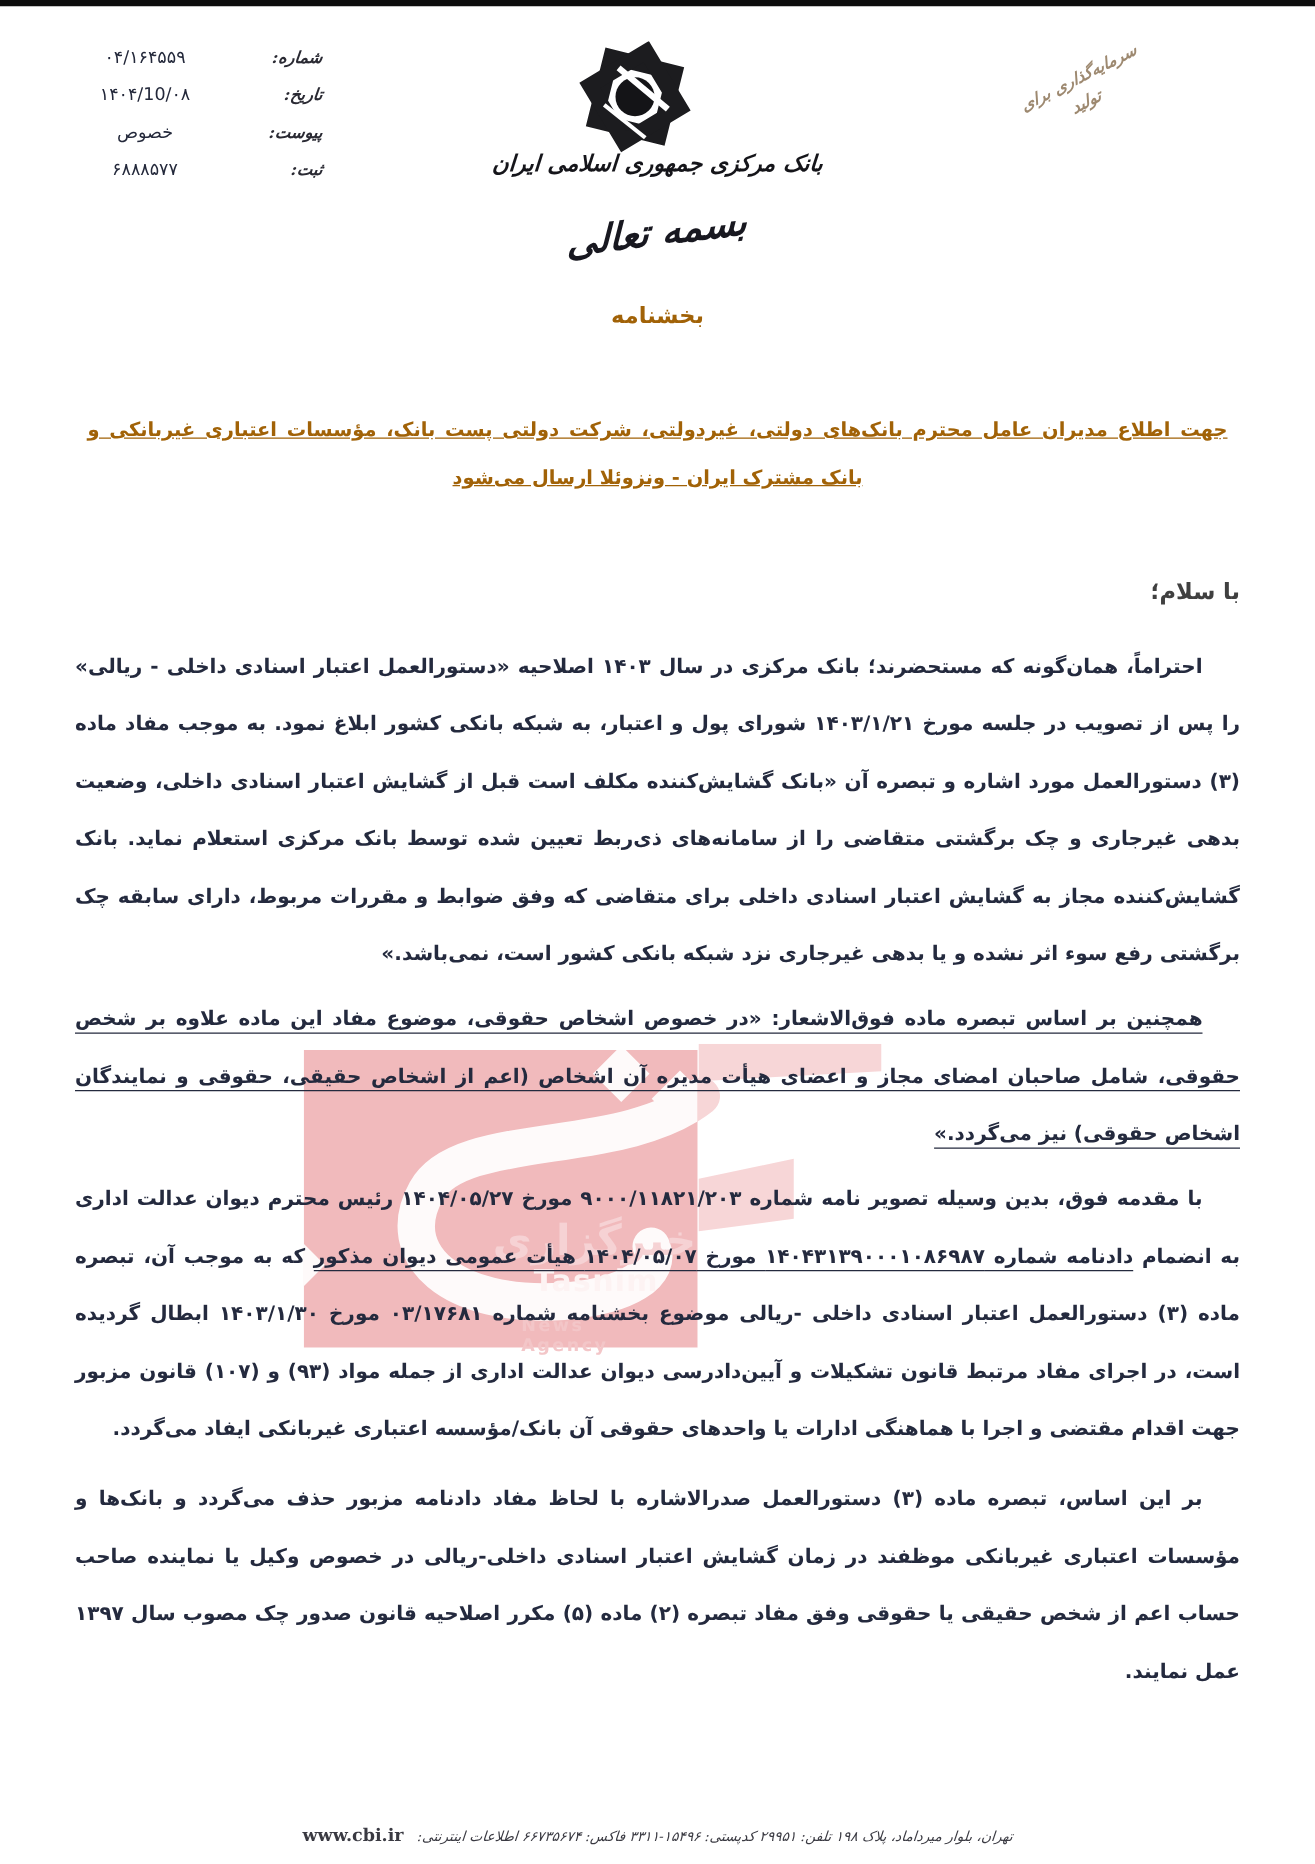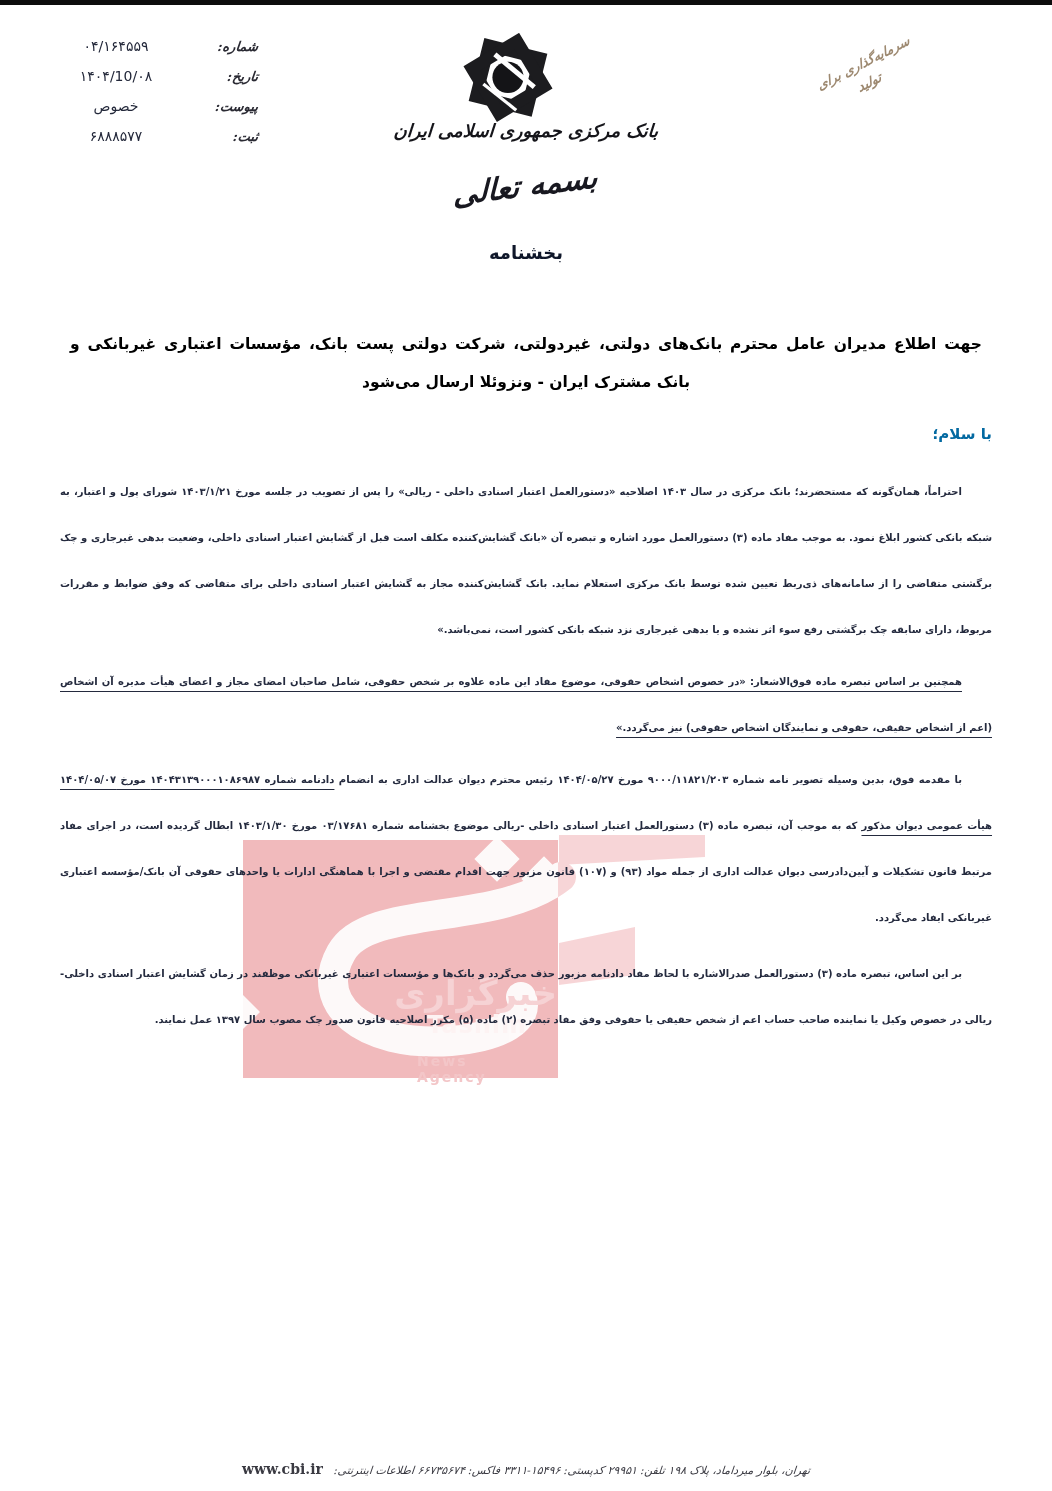--- a/index.html
+++ b/index.html
@@ -32,21 +32,21 @@
     font-weight:bold;font-size:18px;color:#15151a;transform:skewX(-4deg);
   }
   .besmele{
     position:absolute;top:168px;left:0;width:1052px;text-align:center;
     font-family:"DejaVu Serif","Liberation Serif",serif;font-style:italic;
     font-weight:bold;font-size:30px;color:#181820;
   }
   .besmele span{display:inline-block;transform:rotate(-7deg) skewX(-8deg);}
   .doc-type{
     position:absolute;top:242px;left:0;width:1052px;text-align:center;
-    font-size:18px;font-weight:bold;color:#0f172a;letter-spacing:.5px;
+    font-size:18px;font-weight:bold;color:#a16207;letter-spacing:.5px;
   }
   .slogan-stamp{
     position:absolute;top:52px;left:812px;width:130px;height:110px;
     color:#8d7558;opacity:.85;
     font-family:"DejaVu Serif","Liberation Serif",serif;font-style:italic;
     font-size:13px;font-weight:bold;line-height:20px;text-align:center;
     transform:rotate(-27deg) skewX(-10deg);
   }
 
   
@@ -63,26 +63,26 @@
   }
   .wm-sub{
     position:absolute;top:218px;right:515px;width:120px;text-align:left;
     font-size:14px;font-weight:bold;color:#f3c6c8;letter-spacing:2px;z-index:2;
     direction:ltr;
   }
 
   
   .content{position:relative;z-index:1;padding:325px 60px 0 60px;width:932px;}
   .recipients{
-    font-size:15.5px;font-weight:bold;line-height:38px;color:#000000;
-    text-align:justify;text-align-last:center;margin:0 10px;
+    font-size:15.5px;font-weight:bold;line-height:38px;color:#a16207;
+    text-align:justify;text-align-last:center;margin:0 10px;text-decoration:underline;
   }
-  .salutation{margin-top:24px;font-size:15px;font-weight:bold;color:#0369a1;text-align:right;}
+  .salutation{margin-top:62px;font-size:18px;font-weight:bold;color:#404040;text-align:right;}
   .para{
-    font-size:10px;font-weight:600;line-height:46px;color:#242a3e;
+    font-size:16px;font-weight:600;line-height:46px;color:#242a3e;
     text-align:justify;text-indent:30px;margin:0;
   }
   .para.p1{margin-top:26px;}
   .para.p2{margin-top:6px;}
   .para.p3{margin-top:6px;}
   .para.p4{margin-top:10px;}
   .para.p5{margin-top:10px;}
   .u-bold{font-weight:bold;text-decoration:underline;text-underline-offset:6px;}
   .para.underlined{font-weight:bold;text-decoration:underline;text-underline-offset:6px;}
 

